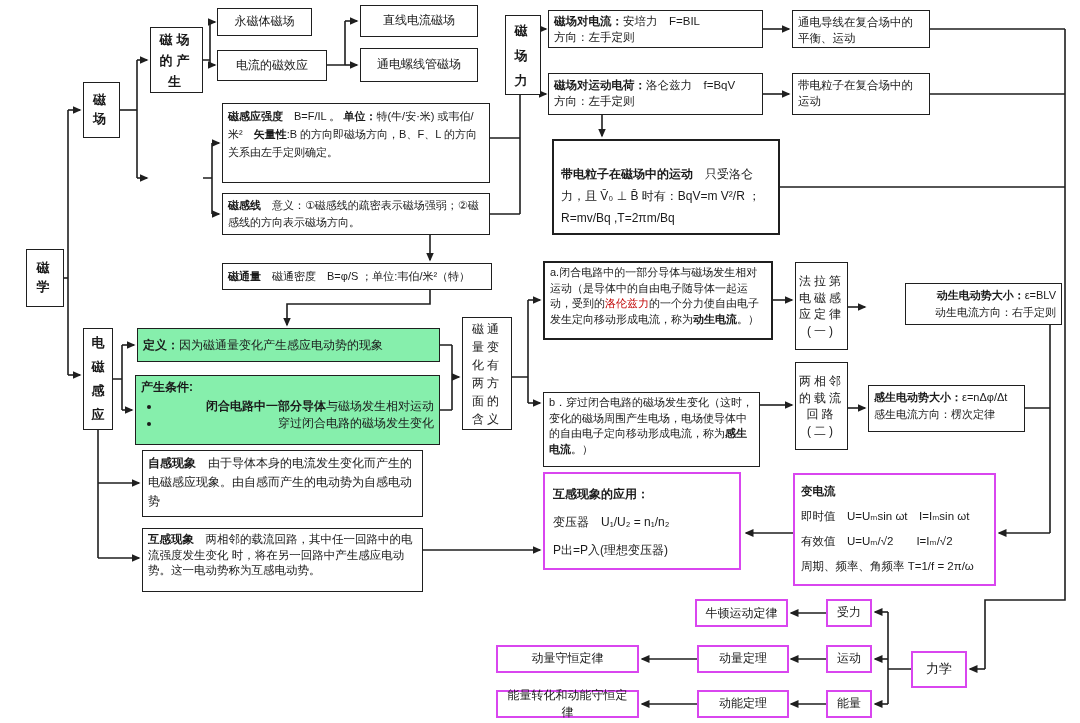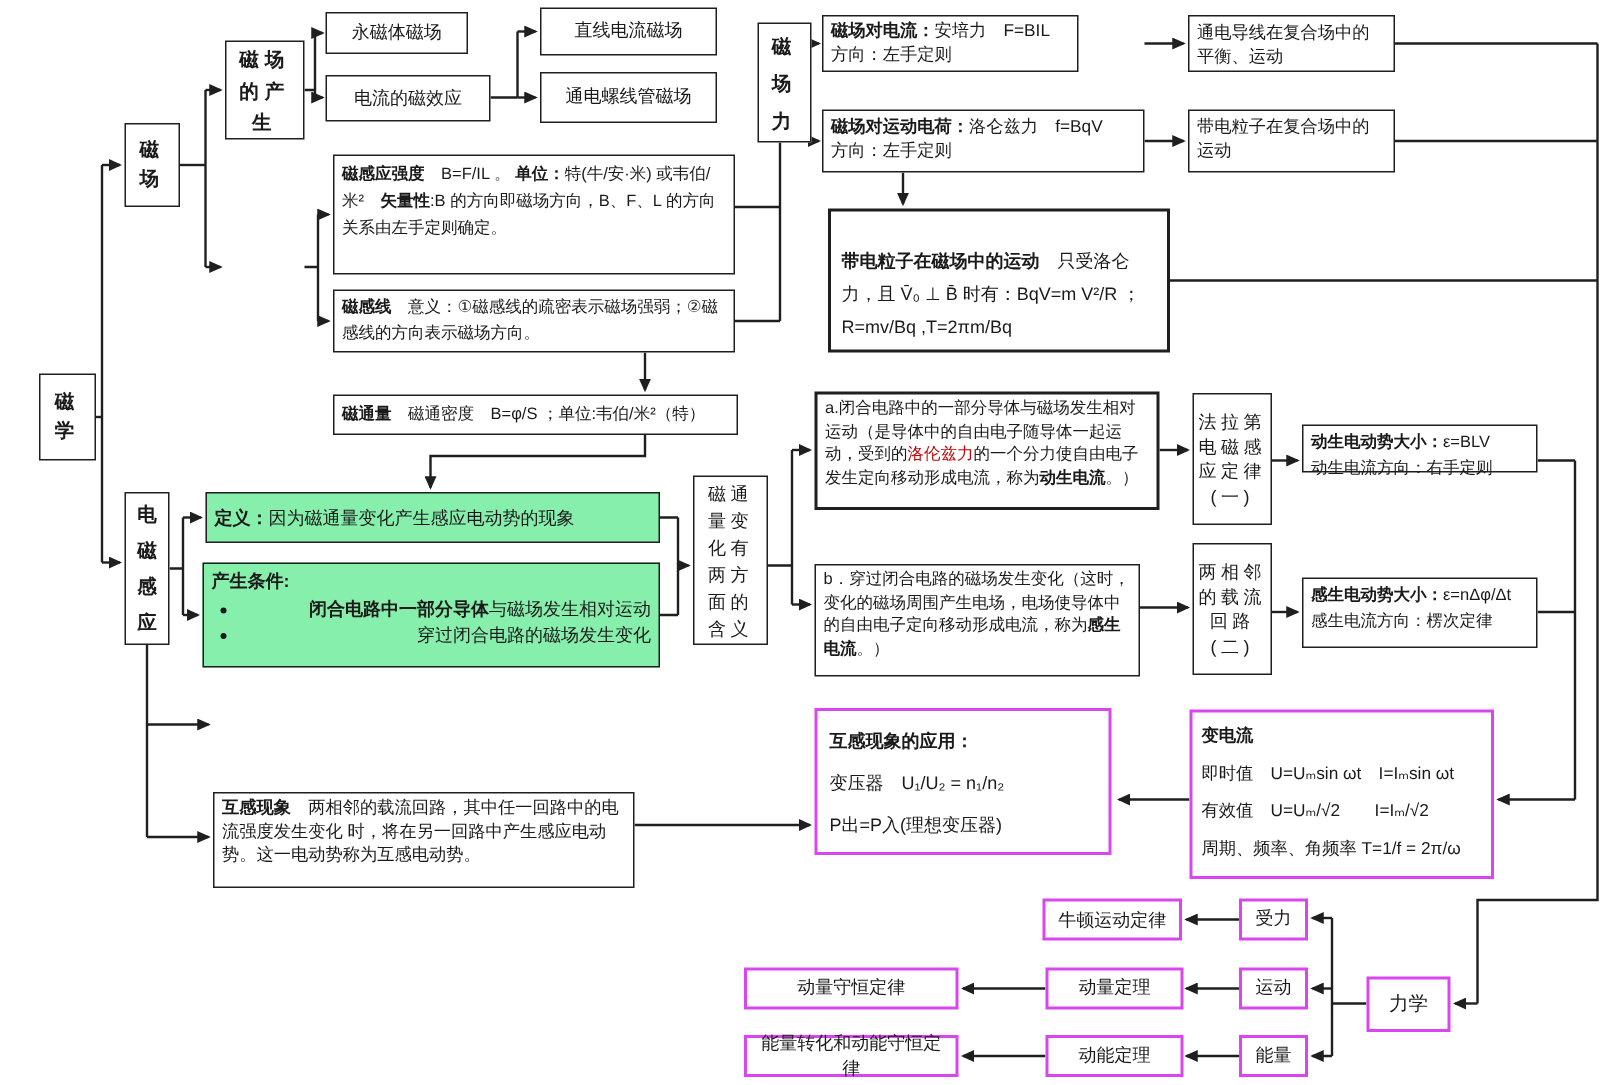--- a/index.html
+++ b/index.html
@@ -118,21 +118,21 @@
   <div class="node small" style="left:222px;top:103px;width:268px;height:80px;line-height:18px;">
     <span class="b">磁感应强度</span><span>　B=F/IL 。 </span><span class="b">单位：</span><span>特(牛/安·米) 或韦伯/米²　</span><span class="b">矢量性</span><span>:B 的方向即磁场方向，B、F、L 的方向关系由左手定则确定。</span>
   </div>
   <div class="node small" style="left:222px;top:193px;width:268px;height:42px;line-height:17px;">
     <span class="b">磁感线</span><span>　意义：①磁感线的疏密表示磁场强弱；②磁感线的方向表示磁场方向。</span>
   </div>
 
   <div class="node vtext b" style="left:505px;top:15px;width:36px;height:80px;line-height:25px;">
       <span>磁场力</span>
     </div>
-  <div class="node" style="left:548px;top:10px;width:171px;height:38px;line-height:15.5px;">
+  <div class="node" style="left:548px;top:10px;width:215px;height:38px;line-height:15.5px;">
     <span class="b">磁场对电流：</span><span>安培力　F=BIL</span>
     <span class="line">方向：左手定则</span>
   </div>
   <div class="node" style="left:548px;top:73px;width:215px;height:42px;line-height:16px;">
     <span class="b">磁场对运动电荷：</span><span>洛仑兹力　f=BqV</span>
     <span class="line">方向：左手定则</span>
   </div>
   <div class="node" style="left:792px;top:10px;width:138px;height:38px;font-size:11.5px;line-height:16px;"><span>通电导线在复合场中的平衡、运动</span></div>
   <div class="node" style="left:792px;top:73px;width:138px;height:42px;font-size:11.5px;line-height:16px;"><span>带电粒子在复合场中的运动</span></div>
   <div class="node thick" style="left:552px;top:139px;width:228px;height:96px;font-size:12px;line-height:22px;padding:22px 7px;">
@@ -157,39 +157,42 @@
       <li><span>穿过闭合电路的磁场发生变化</span></li>
     </ul>
   </div>
   <div class="node vtext" style="left:462px;top:317px;width:50px;height:113px;font-size:12px;line-height:18px;letter-spacing:3px;">
       <span>磁通量变化有两方面的含义</span>
     </div>
 
   <div class="node thick small" style="left:543px;top:261px;width:230px;height:79px;line-height:15.5px;padding:2px 5px;">
     <span>a.闭合电路中的一部分导体与磁场发生相对运动（是导体中的自由电子随导体一起运动，受到的</span><span class="red">洛伦兹力</span><span>的一个分力使自由电子发生定向移动形成电流，称为</span><span class="b">动生电流</span><span>。）</span>
   </div>
-  <div class="node small" style="left:543px;top:376px;width:217px;height:75px;line-height:15.5px;padding:2px 5px;">
+  <div class="node small" style="left:543px;top:392px;width:217px;height:75px;line-height:15.5px;padding:2px 5px;">
     <span>b．穿过闭合电路的磁场发生变化（这时，变化的磁场周围产生电场，电场使导体中的自由电子定向移动形成电流，称为</span><span class="b">感生电流</span><span>。）</span>
   </div>
 
   <div class="node vtext" style="left:795px;top:262px;width:53px;height:88px;font-size:12px;line-height:16.5px;letter-spacing:3px;">
       <span>法拉第电磁感应定律(一)</span>
     </div>
   <div class="node vtext" style="left:795px;top:362px;width:53px;height:88px;font-size:12px;line-height:16.5px;letter-spacing:3px;">
       <span>两相邻的载流回路(二)</span>
     </div>
-  <div class="node small" style="left:868px;top:283px;width:157px;height:32px;line-height:17px;">
+  <div class="node small" style="left:905px;top:283px;width:157px;height:42px;line-height:17px;text-align:right;">
     <span class="b">动生电动势大小：</span><span>ε=BLV</span>
     <span class="line">动生电流方向：右手定则</span>
   </div>
   <div class="node small" style="left:868px;top:385px;width:157px;height:47px;line-height:16.5px;">
     <span class="b">感生电动势大小：</span><span>ε=nΔφ/Δt</span>
     <span class="line">感生电流方向：楞次定律</span>
   </div>
 
+  <div class="node" style="left:142px;top:450px;width:281px;height:67px;font-size:12px;line-height:19px;">
+    <span class="b">自感现象</span><span>　由于导体本身的电流发生变化而产生的电磁感应现象。由自感而产生的电动势为自感电动势</span>
+  </div>
   <div class="node" style="left:142px;top:528px;width:281px;height:64px;font-size:11.5px;line-height:15.5px;">
     <span class="b">互感现象</span><span>　两相邻的载流回路，其中任一回路中的电流强度发生变化 时，将在另一回路中产生感应电动势。这一电动势称为互感电动势。</span>
   </div>
   <div class="node gborder" style="left:543px;top:472px;width:198px;height:98px;font-size:12px;line-height:28px;padding:6px 8px;">
     <span class="line b">互感现象的应用：</span>
     <span class="line">变压器　U₁/U₂ = n₁/n₂</span>
     <span class="line">P出=P入(理想变压器)</span>
   </div>
   <div class="node gborder" style="left:793px;top:473px;width:203px;height:113px;font-size:11.5px;line-height:25px;padding:4px 6px;">
     <span class="line b">变电流</span>

